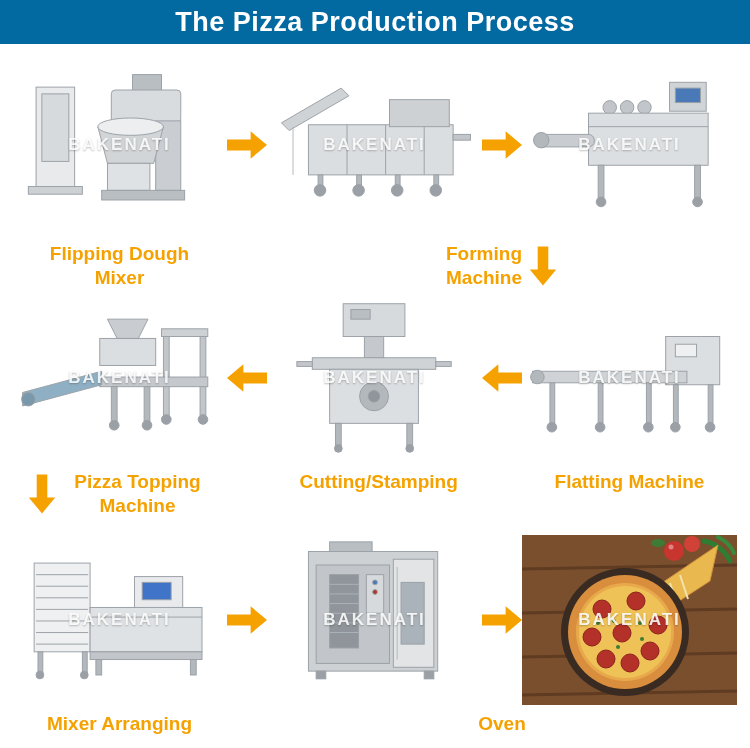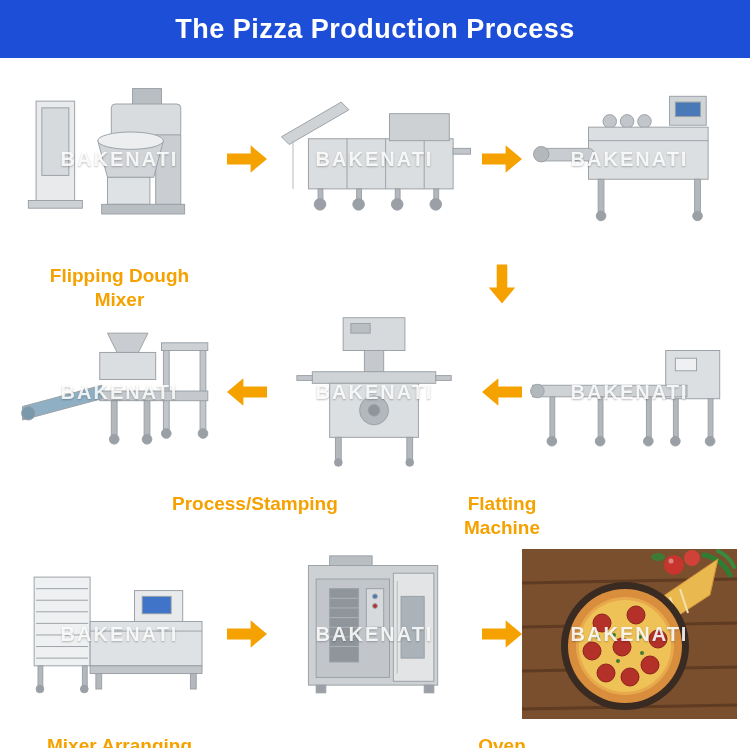--- a/index.html
+++ b/index.html
@@ -1,32 +1,32 @@
 <!DOCTYPE html>
 <html><head>
 <meta charset="utf-8">
 <style>
   html,body{margin:0;padding:0;background:#ffffff;}
   body{width:750px;height:748px;overflow:hidden;font-family:"Liberation Sans",sans-serif;}
-  .banner{background:#1d4ed8;height:58px;display:flex;align-items:center;justify-content:center;}
+  .banner{background:#0369a1;height:44px;display:flex;align-items:center;justify-content:center;}
   .banner h1{margin:0;color:#ffffff;font-size:27px;font-weight:bold;letter-spacing:.5px;}
   .row{display:grid;grid-template-columns:215px 40px 215px 40px 215px;padding:0 12px;align-items:center;justify-items:center;}
   .images{height:182px;margin-top:10px;}
   .images.r2{height:172px;margin-top:6px;}
   .images.r3{height:172px;margin-top:6px;}
   .labels{height:44px;align-items:flex-start;padding-top:6px;}
   .labels.r2{height:58px;}
   .image-cell{position:relative;width:100%;height:100%;display:flex;align-items:center;justify-content:center;}
   .image-cell svg.machine{width:206px;height:164px;}
   .image-cell svg.photo{width:215px;height:170px;}
   .watermark{position:absolute;top:50%;left:50%;transform:translate(-50%,-50%);
-    color:rgba(255,255,255,.88);font-weight:bold;font-size:20px;letter-spacing:2px;
+    color:rgba(255,255,255,.88);font-weight:bold;font-size:17px;letter-spacing:2px;
     text-shadow:0 1px 2px rgba(0,0,0,.25);pointer-events:none;white-space:nowrap;}
   .step-label{color:#F5A200;font-weight:bold;font-size:19px;text-align:center;line-height:1.25;}
-  .label-flex{display:flex;align-items:center;justify-content:center;gap:6px;width:100%;margin-top:8px;}
+  .label-flex{display:flex;align-items:center;justify-content:center;gap:6px;width:100%;}
   .label-flex .step-label{max-width:150px;}
   .h-arrow{width:44px;height:34px;display:block;}
   .v-arrow{width:30px;height:40px;display:block;flex:0 0 auto;}
   .arrow-fill{fill:#F5A200;}
   .arrow-cell{display:flex;align-items:center;justify-content:center;width:100%;height:100%;}
 </style>
 </head>
 <body>
 
 <div>
@@ -113,20 +113,21 @@
     </div>
   </div>
 
   <div class="row labels">
     <div class="label-flex">
         <span class="step-label">Flipping Dough Mixer</span>
       </div>
     <div></div>
     <div></div>
     <div class="label-flex">
+      <span class="step-label">Forming Machine</span>
       <svg class="v-arrow" viewBox="0 0 34 44">
         <polygon class="arrow-fill" points="11,0 11,26 2,26 17,44 32,26 23,26 23,0"></polygon>
       </svg>
     </div>
   </div>
 
   <div class="row images r2">
 
     <div class="image-cell">
       <svg class="machine" viewBox="0 0 210 170">
@@ -200,23 +201,29 @@
           <circle cx="124" cy="136" r="5" fill="#9aa0a6"></circle>
           <circle cx="152" cy="136" r="5" fill="#9aa0a6"></circle>
           <circle cx="188" cy="136" r="5" fill="#9aa0a6"></circle>
         </g>
       </svg>
       <span class="watermark">BAKENATI</span>
     </div>
   </div>
 
   <div class="row labels r2">
-    <div></div>
-    <div class="label-flex">
-        <span class="step-label">Process/Stamping</span>
+    <div class="label-flex">
+      <svg class="v-arrow" viewBox="0 0 34 44">
+        <polygon class="arrow-fill" points="11,0 11,26 2,26 17,44 32,26 23,26 23,0"></polygon>
+      </svg>
+      <span class="step-label">Pizza Topping Machine</span>
+    </div>
+    <div></div>
+    <div class="label-flex">
+        <span class="step-label">Cutting/Stamping</span>
       </div>
     <div></div>
     <div class="label-flex">
         <span class="step-label">Flatting Machine</span>
       </div>
   </div>
 
   <div class="row images r3">
 
     <div class="image-cell">

